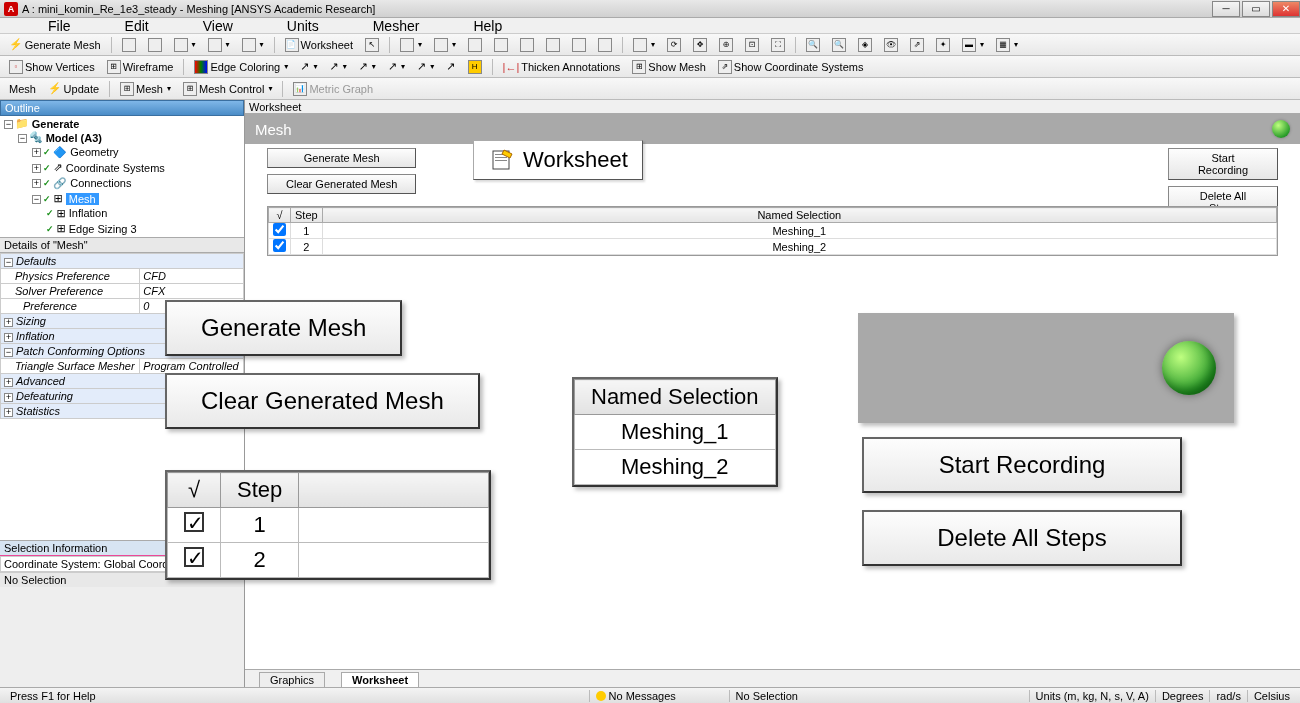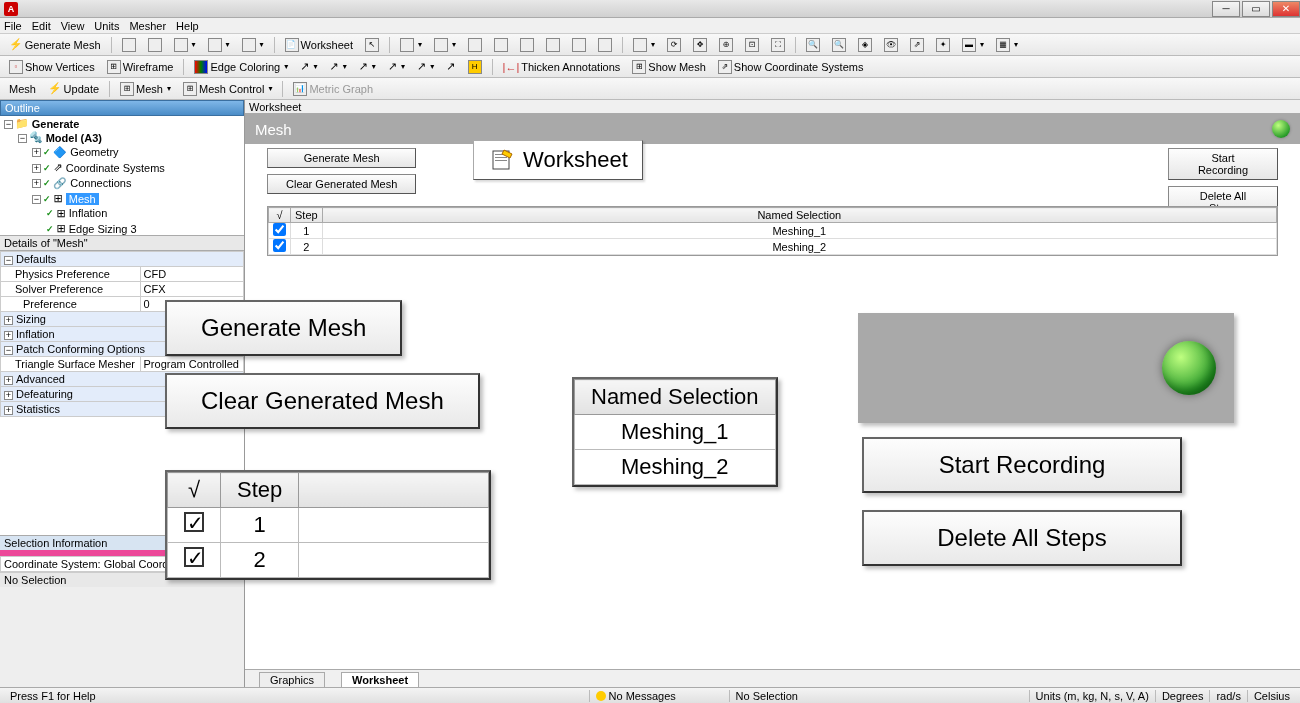--- a/index.html
+++ b/index.html
@@ -8,21 +8,21 @@
     
     .titlebar { height: 18px; background: linear-gradient(to bottom, #e8e8e8, #d0d0d0); display: flex; align-items: center; padding-left: 4px; border-bottom: 1px solid #aaa; }
     .titlebar .app-icon { width: 14px; height: 14px; background: #c00; border-radius: 2px; margin-right: 4px; display:inline-flex; align-items:center; justify-content:center; color:#fff; font-weight:bold; font-size:9px;}
     .titlebar .title { font-size: 11px; color: #000; }
     .titlebar .winbtns { margin-left: auto; display: flex; }
     .titlebar .winbtn { width: 28px; height: 16px; border: 1px solid #888; background: linear-gradient(#f5f5f5,#ddd); margin-left: 2px; display:flex; align-items:center; justify-content:center; font-size:10px;}
     .titlebar .winbtn.close { background: linear-gradient(#e86,#d33); color:#fff; }
     
     
     .menubar { height: 16px; display: flex; align-items: center; padding-left: 4px; background: #f0f0f0; border-bottom:1px solid #ccc;}
-    .menubar span { margin-right: 10px; font-size: 11px; }
+    .menubar span { margin-right: 10px; font-size: 14px; margin-left: 44px; }
     
     
     .toolbar { height: 22px; background: linear-gradient(#f8f8f8,#e8e8e8); border-bottom: 1px solid #bbb; display: flex; align-items: center; padding-left: 4px; gap:2px; font-size:11px;}
     .toolbar .tbbtn { padding: 1px 4px; display:inline-flex; align-items:center; gap:2px; border:1px solid transparent;}
     .toolbar .sep { width:1px; height:16px; background:#bbb; margin:0 3px;}
     .tbicon { display:inline-block; width:14px; height:14px; border:1px solid #888; background:#eee; font-size:8px; text-align:center; line-height:12px;}
     .arrow-down::after{content:"▾"; font-size:8px; margin-left:2px;}
     
     .lightning { color:#e6a817; }
     
@@ -38,26 +38,26 @@
     .tree li { padding:1px 0; white-space:nowrap;}
     .tree .node { display:inline-flex; align-items:center; gap:3px;}
     .tree .exp { display:inline-block; width:9px; height:9px; border:1px solid #888; text-align:center; line-height:7px; font-size:9px; background:#fff; margin-right:2px;}
     .tree .tick { color:#1a8f1a; font-weight:bold; font-size:9px;}
     .tree .sel { background:#3399ff; color:#fff; padding:0 3px;}
     
     
     .details-hdr { background:#e8e8e8; border-top:1px solid #aaa; border-bottom:1px solid #aaa; padding:1px 4px; font-size:11px;}
     .details { background:#fff; font-size:11px;}
     .details table { width:100%; border-collapse:collapse;}
-    .details td { border:1px solid #ccc; padding:1px 3px; font-size:11px;}
+    .details td { border:1px solid #ccc; padding:1px 3px; font-size:11px;font-style:italic;}
     .details .catrow td { background:#e3ecfa;}
     .details .indent { padding-left:14px;}
     .pm { display:inline-block; width:9px; height:9px; border:1px solid #888; text-align:center; line-height:7px; font-size:9px; background:#fff; margin-right:3px;}
     
-    .sel-info-hdr { background:#d7e4f2; border-top:1px solid #aaa; border-bottom:6px solid #ec4899; padding:1px 4px; font-size:11px;}
+    .sel-info-hdr { background:#d7e4f2; border-top:1px solid #aaa; border-bottom:1px solid #ec4899; padding:1px 4px; font-size:11px;}
     .sel-info { background:#eee; font-size:11px; padding:2px 4px; flex:0 0 100px;}
     .coord-row { background:#fff; border:1px solid #ccc; padding:1px 3px; font-size:11px;}
     .nosel { background:#e8e8e8; padding:1px 4px; border-top:1px solid #ccc;}
     
     
     .rightcol { flex:1; display:flex; flex-direction:column; }
     .ws-tabhdr { background:#f0f0f0; padding:1px 4px; height:14px; font-size:11px; border-bottom:1px solid #aaa;}
     .mesh-hdr { background:#a9a9a9; color:#fff; padding:6px 10px; font-size:15px; display:flex; align-items:center;}
     .green-orb { width:18px; height:18px; border-radius:50%; background: radial-gradient(circle at 35% 30%, #bfff80, #2a9d2a 70%, #176117); margin-left:auto; box-shadow:0 0 3px rgba(0,0,0,.3);}
     
@@ -100,20 +100,21 @@
     .statusbar .seg:last-child{border-right:none;}
     .sbicon { display:inline-block; width:10px; height:10px; border-radius:50%;}
     
     
   </style>
 </head>
 <body>
 
 <div class="titlebar">
   <span class="app-icon">A</span>
+  <span class="title">A : mini_komin_Re_1e3_steady - Meshing [ANSYS Academic Research]</span>
   <div class="winbtns">
     <div class="winbtn">─</div>
     <div class="winbtn">▭</div>
     <div class="winbtn close">✕</div>
   </div>
 </div>
 
 <div class="menubar">
   <span>File</span>
   <span>Edit</span>

